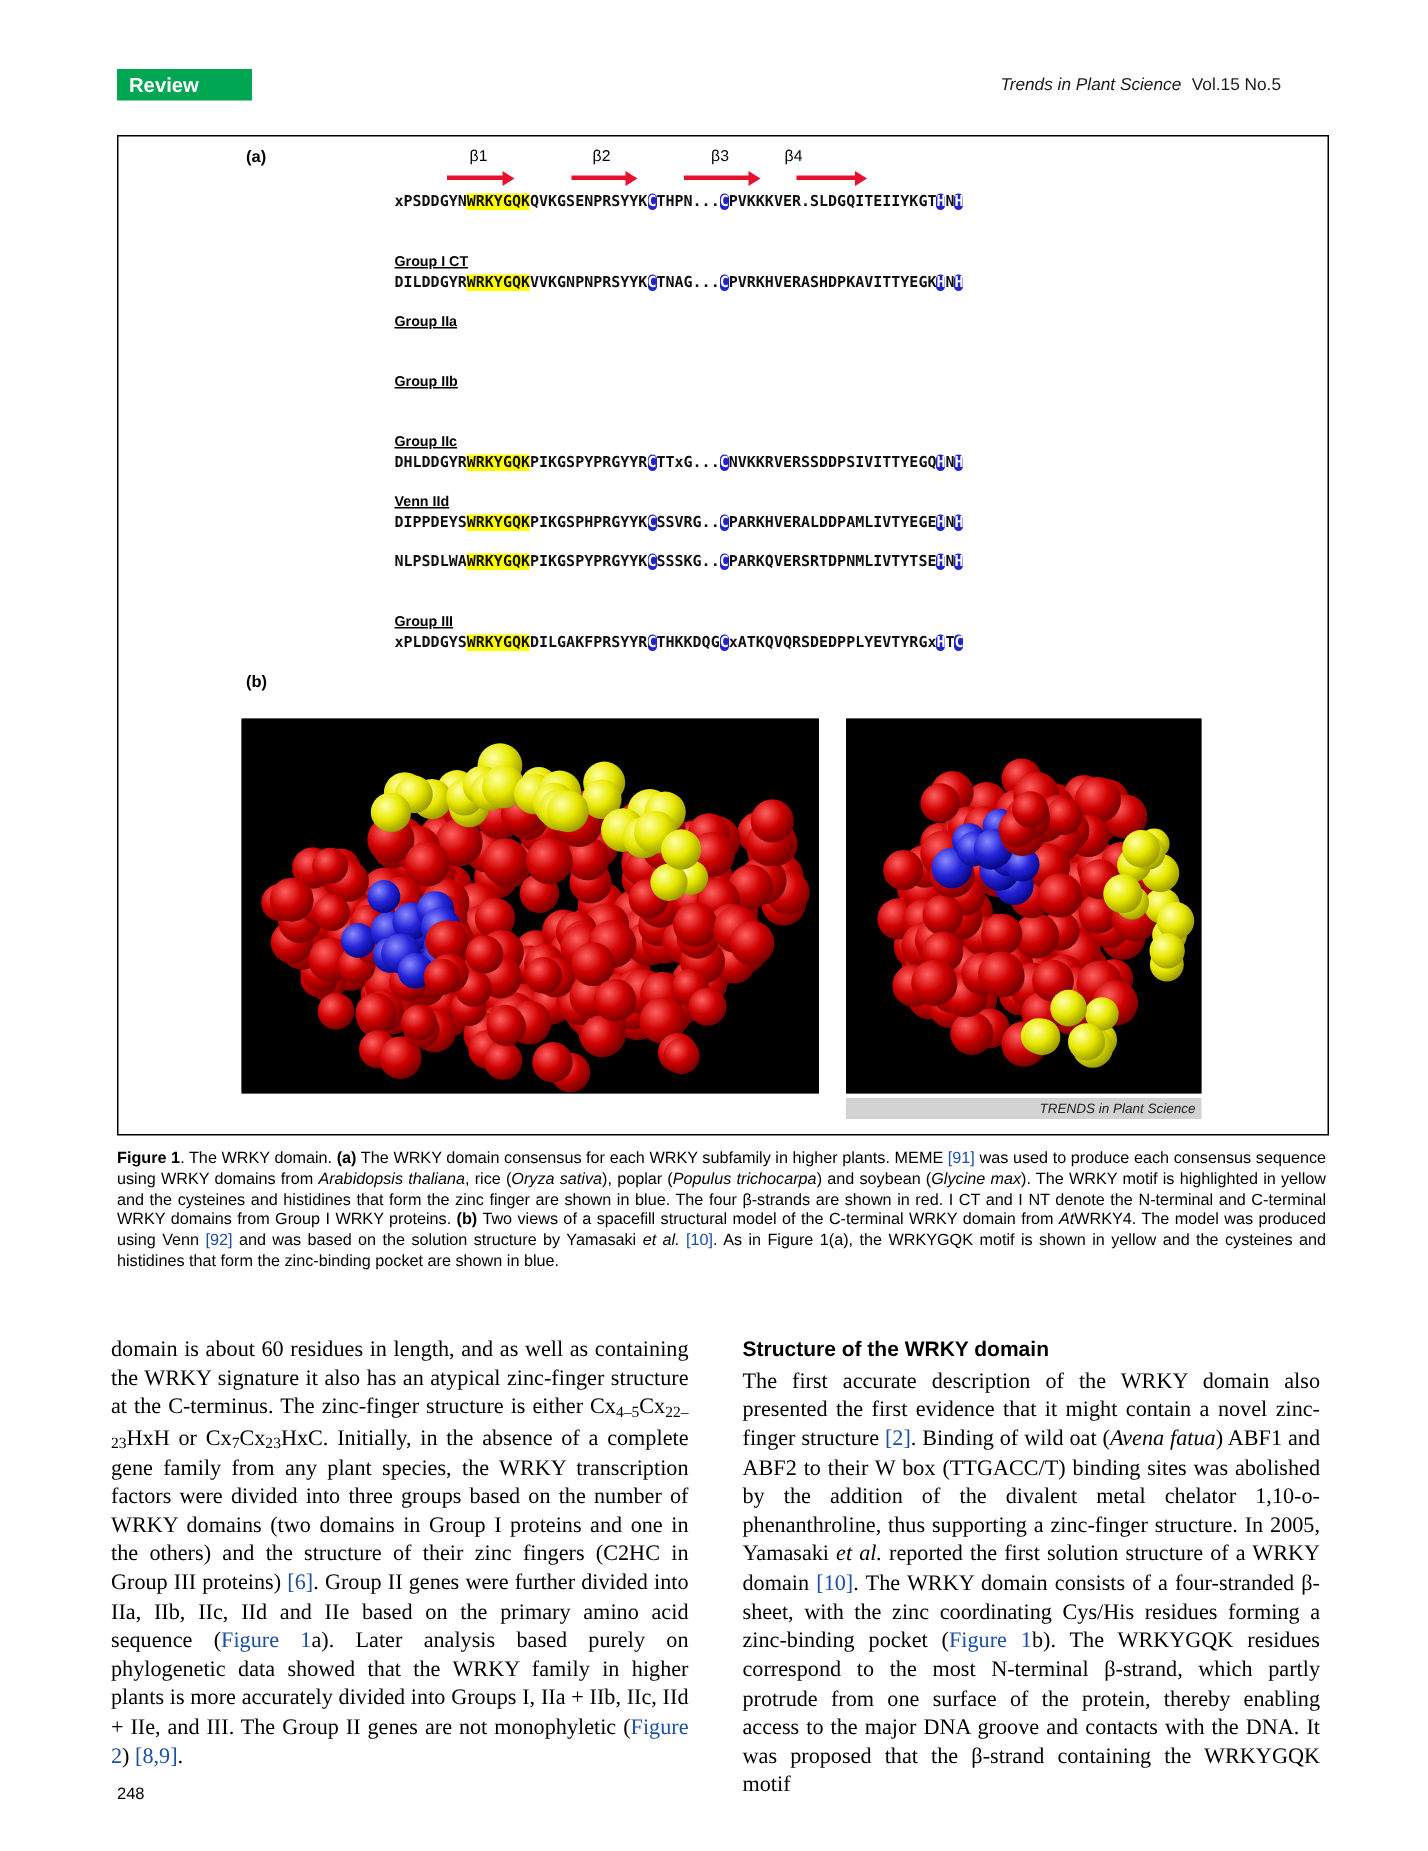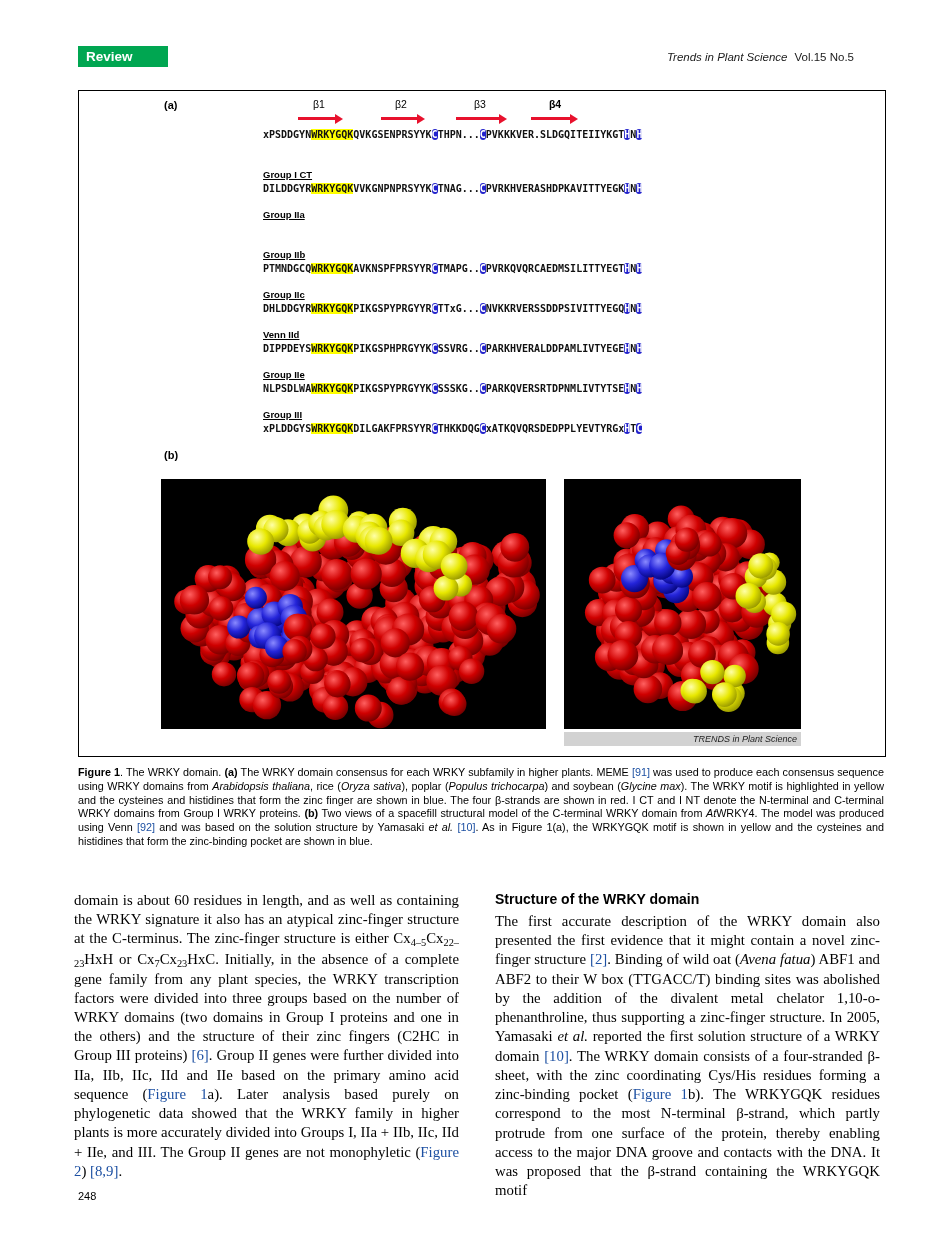--- a/index.html
+++ b/index.html
@@ -69,48 +69,46 @@
 
   <div class="figure-box">
     <div class="panel-label a">(a)</div>
     <div id="beta-row">
         <div class="beta-label" style="left: 225px;">β1</div>
         <div class="beta-arrow" style="left: 219px; width: 38px;"></div>
         <div class="beta-label" style="left: 307px;">β2</div>
         <div class="beta-arrow" style="left: 302px; width: 37px;"></div>
         <div class="beta-label" style="left: 386px;">β3</div>
         <div class="beta-arrow" style="left: 377px; width: 44px;"></div>
-        <div class="beta-label" style="left: 461px; font-weight: bold;">β4</div>
+        <div class="beta-label" style="left: 435px;">β4</div>
         <div class="beta-arrow" style="left: 452px; width: 40px;"></div>
       </div>
     <div id="alignment">
         <div class="group-block" style="top: 38px;">
           <div class="seq"><span>xPSDDGYN</span><span class="aa-yellow">WRKYGQK</span><span>QVKGSENPRSYYK</span><span class="aa-blue">C</span><span>THPN...</span><span class="aa-blue">C</span><span>PVKKKVER.SLDGQITEIIYKGT</span><span class="aa-blue">H</span><span>N</span><span class="aa-blue">H</span></div>
         </div>
         <div class="group-block" style="top: 78px;">
           <div class="group-label">Group I CT</div>
           <div class="seq"><span>DILDDGYR</span><span class="aa-yellow">WRKYGQK</span><span>VVKGNPNPRSYYK</span><span class="aa-blue">C</span><span>TNAG...</span><span class="aa-blue">C</span><span>PVRKHVERASHDPKAVITTYEGK</span><span class="aa-blue">H</span><span>N</span><span class="aa-blue">H</span></div>
         </div>
         <div class="group-block" style="top: 118px;">
           <div class="group-label">Group IIa</div>
         </div>
         <div class="group-block" style="top: 158px;">
           <div class="group-label">Group IIb</div>
-          <div class="seq"><span>PTMNDGCQ</span><span class="aa-yellow">WRKYGQK</span><span>AVKNSPFPRSYYR</span><span class="aa-blue">C</span><span>TMAPG..</span><span class="aa-blue">C</span><span>PVRKQVQRCAEDMSILITTYEGT</span><span class="aa-blue">H</span><span>N</span><span class="aa-blue">H</span></div>
         </div>
         <div class="group-block" style="top: 198px;">
           <div class="group-label">Group IIc</div>
           <div class="seq"><span>DHLDDGYR</span><span class="aa-yellow">WRKYGQK</span><span>PIKGSPYPRGYYR</span><span class="aa-blue">C</span><span>TTxG...</span><span class="aa-blue">C</span><span>NVKKRVERSSDDPSIVITTYEGQ</span><span class="aa-blue">H</span><span>N</span><span class="aa-blue">H</span></div>
         </div>
         <div class="group-block" style="top: 238px;">
           <div class="group-label">Venn IId</div>
           <div class="seq"><span>DIPPDEYS</span><span class="aa-yellow">WRKYGQK</span><span>PIKGSPHPRGYYK</span><span class="aa-blue">C</span><span>SSVRG..</span><span class="aa-blue">C</span><span>PARKHVERALDDPAMLIVTYEGE</span><span class="aa-blue">H</span><span>N</span><span class="aa-blue">H</span></div>
         </div>
         <div class="group-block" style="top: 278px;">
-          <div class="group-label">Group IIe</div>
           <div class="seq"><span>NLPSDLWA</span><span class="aa-yellow">WRKYGQK</span><span>PIKGSPYPRGYYK</span><span class="aa-blue">C</span><span>SSSKG..</span><span class="aa-blue">C</span><span>PARKQVERSRTDPNMLIVTYTSE</span><span class="aa-blue">H</span><span>N</span><span class="aa-blue">H</span></div>
         </div>
         <div class="group-block" style="top: 318px;">
           <div class="group-label">Group III</div>
           <div class="seq"><span>xPLDDGYS</span><span class="aa-yellow">WRKYGQK</span><span>DILGAKFPRSYYR</span><span class="aa-blue">C</span><span>THKKDQG</span><span class="aa-blue">C</span><span>xATKQVQRSDEDPPLYEVTYRGx</span><span class="aa-blue">H</span><span>T</span><span class="aa-blue">C</span></div>
         </div>
       </div>
     <div class="panel-label b">(b)</div>
     <svg id="model-left" class="model-panel" viewBox="0 0 385 250" preserveAspectRatio="none">
         <defs>

